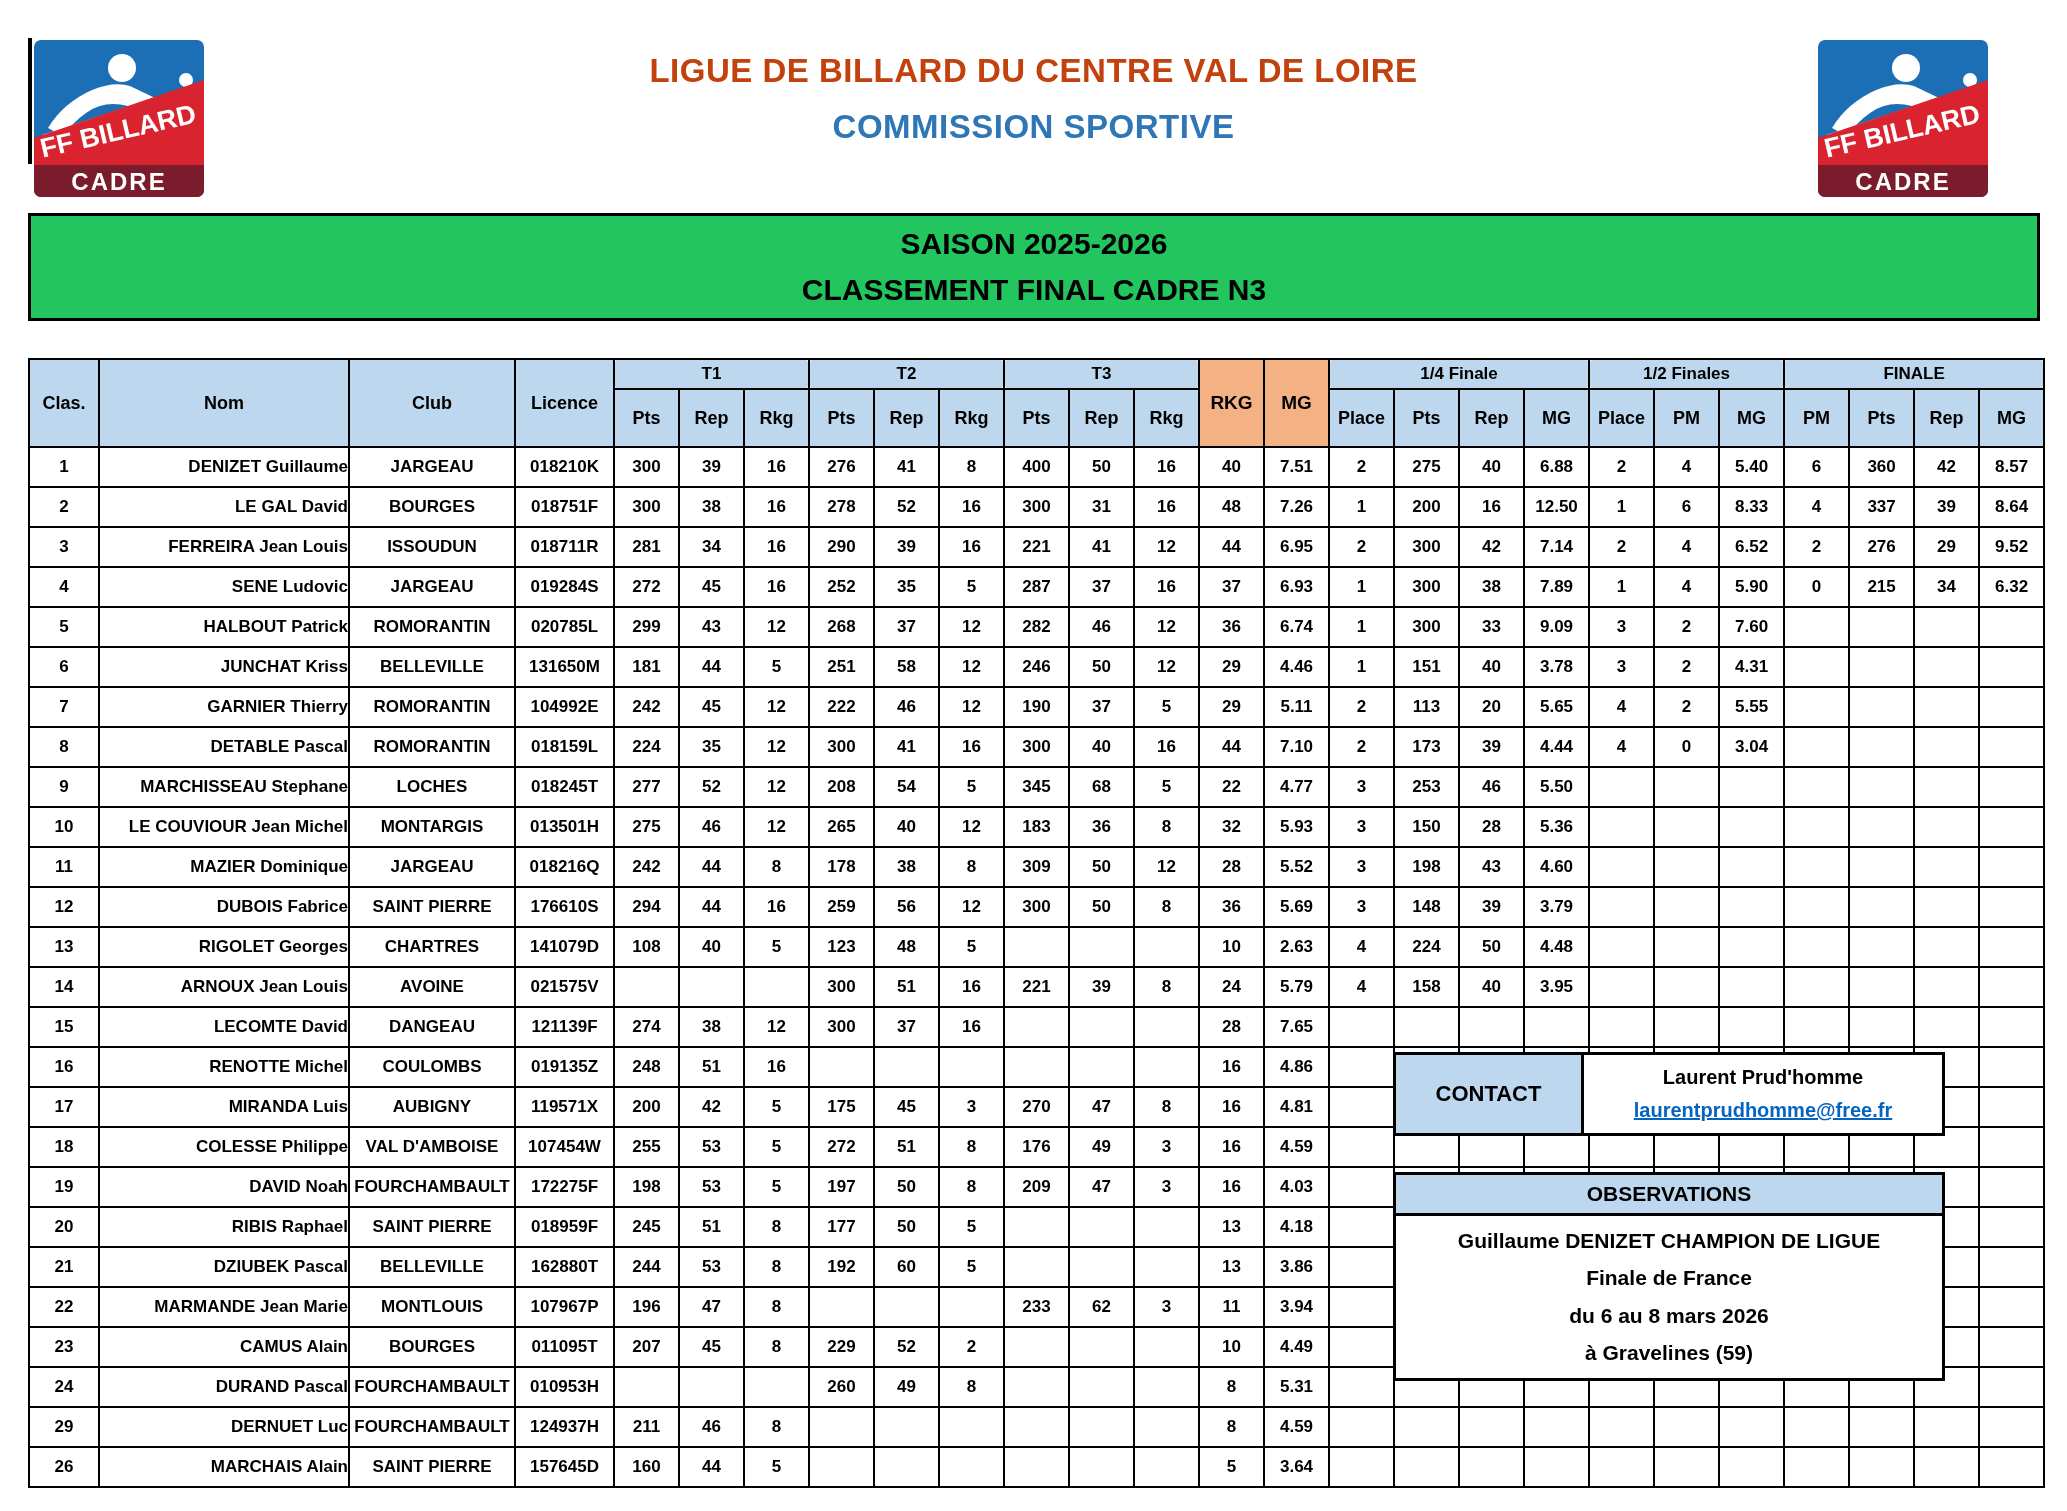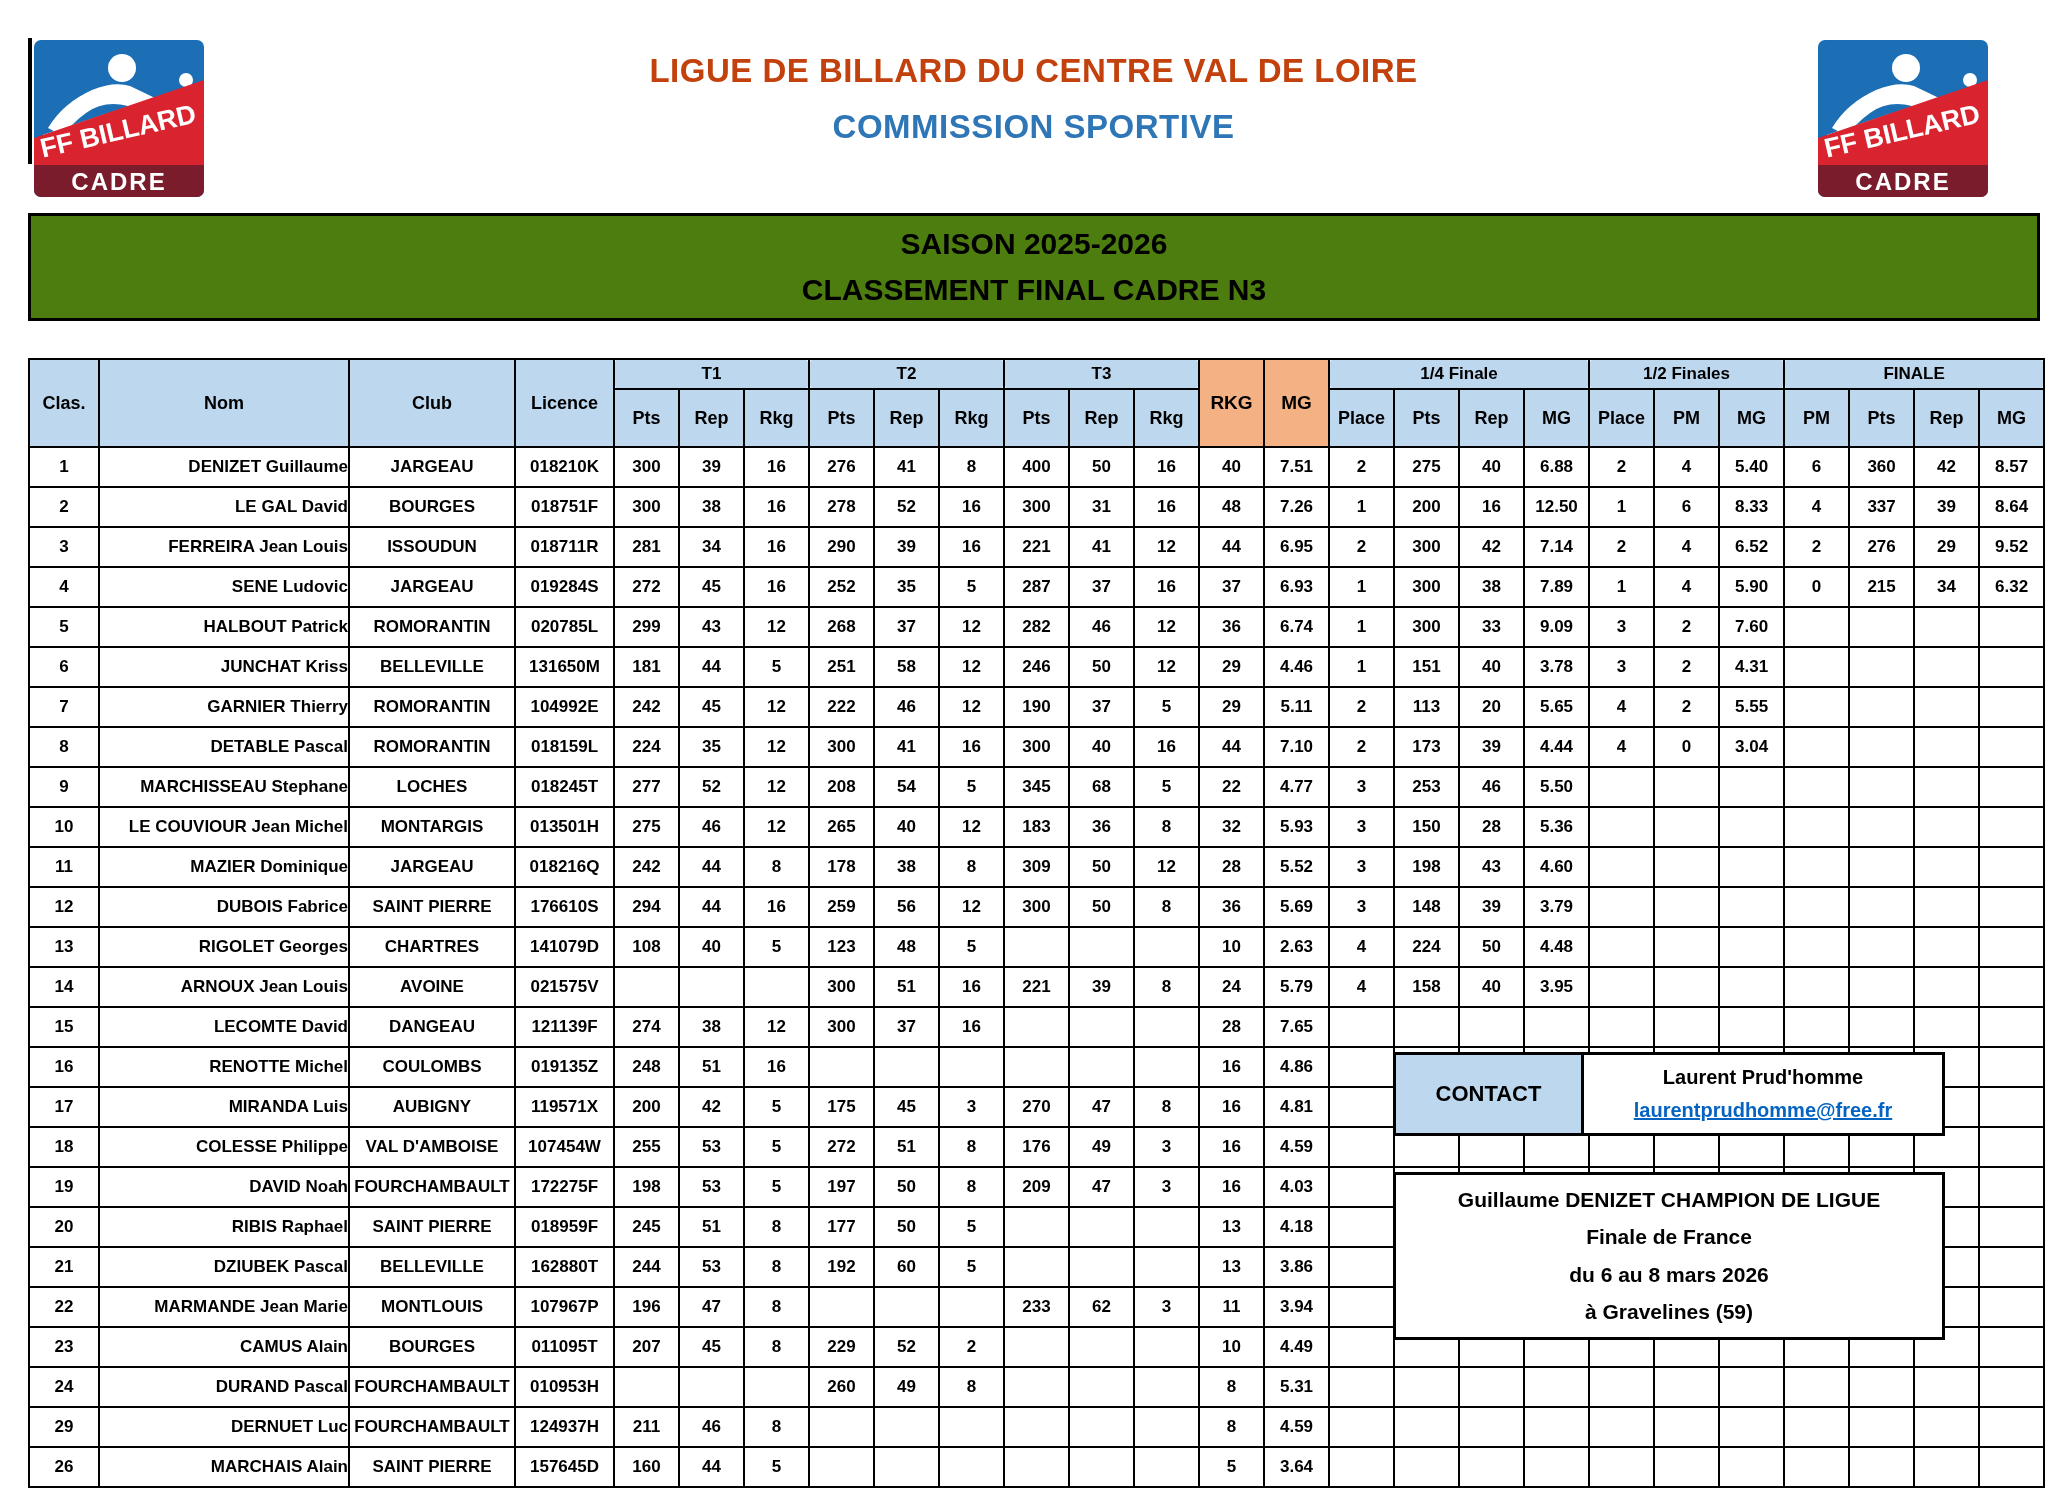--- a/index.html
+++ b/index.html
@@ -6,21 +6,21 @@
   body{font-family:"Liberation Sans", sans-serif;}
   .sheet{position:relative;width:2067px;height:1511px;background:#fff;overflow:hidden;}
 
   
   .print-line{position:absolute;left:28px;top:38px;width:4px;height:126px;background:#000;}
   .logo{position:absolute;top:40px;width:170px;height:157px;border-radius:7px;overflow:hidden;}
   .logo.left{left:34px;} .logo.right{left:1818px;}
   .title1{position:absolute;top:52px;left:0;width:100%;text-align:center;font-size:33px;font-weight:bold;color:#c2410c;letter-spacing:.5px;}
   .title2{position:absolute;top:108px;left:0;width:100%;text-align:center;font-size:33px;font-weight:bold;color:#2E76B6;letter-spacing:.5px;}
 
-  .banner{position:absolute;left:28px;top:213px;width:2012px;height:108px;background:#4d7c0f;border:3px solid #000;box-sizing:border-box;display:flex;flex-direction:column;justify-content:space-evenly;}
+  .banner{position:absolute;left:28px;top:213px;width:2012px;height:108px;background:#22c55e;border:3px solid #000;box-sizing:border-box;display:flex;flex-direction:column;justify-content:space-evenly;}
   .banner div{text-align:center;font-size:30px;font-weight:bold;color:#000;}
 
   
   table.rank{position:absolute;left:28px;top:358px;border-collapse:collapse;table-layout:fixed;width:2015px;}
   table.rank th, table.rank td{border:2px solid #000;padding:0;font-weight:bold;color:#000;overflow:hidden;white-space:nowrap;}
   table.rank th{background:#BDD7EE;font-size:18px;text-align:center;}
   table.rank th.grp{font-size:17px;border-radius:6px;}
   table.rank th.orange{background:#F4B183;font-size:19px;}
   table.rank tr.hdr1{height:30px;} table.rank tr.hdr2{height:58px;}
   table.rank tbody tr{height:40px;}
@@ -887,20 +887,21 @@
 
   <div class="contact">
     <div class="tag">CONTACT</div>
     <div class="info">
       <div class="name">Laurent Prud'homme</div>
       <a class="mail" href="#">laurentprudhomme@free.fr</a>
     </div>
   </div>
 
   <div class="obs">
+    <div class="head">OBSERVATIONS</div>
     <div class="body">
       <div>Guillaume DENIZET  CHAMPION DE LIGUE</div>
       <div>Finale de France</div>
       <div>du 6 au 8 mars 2026</div>
       <div>à Gravelines (59)</div>
     </div>
   </div>
 
 </div>
 

